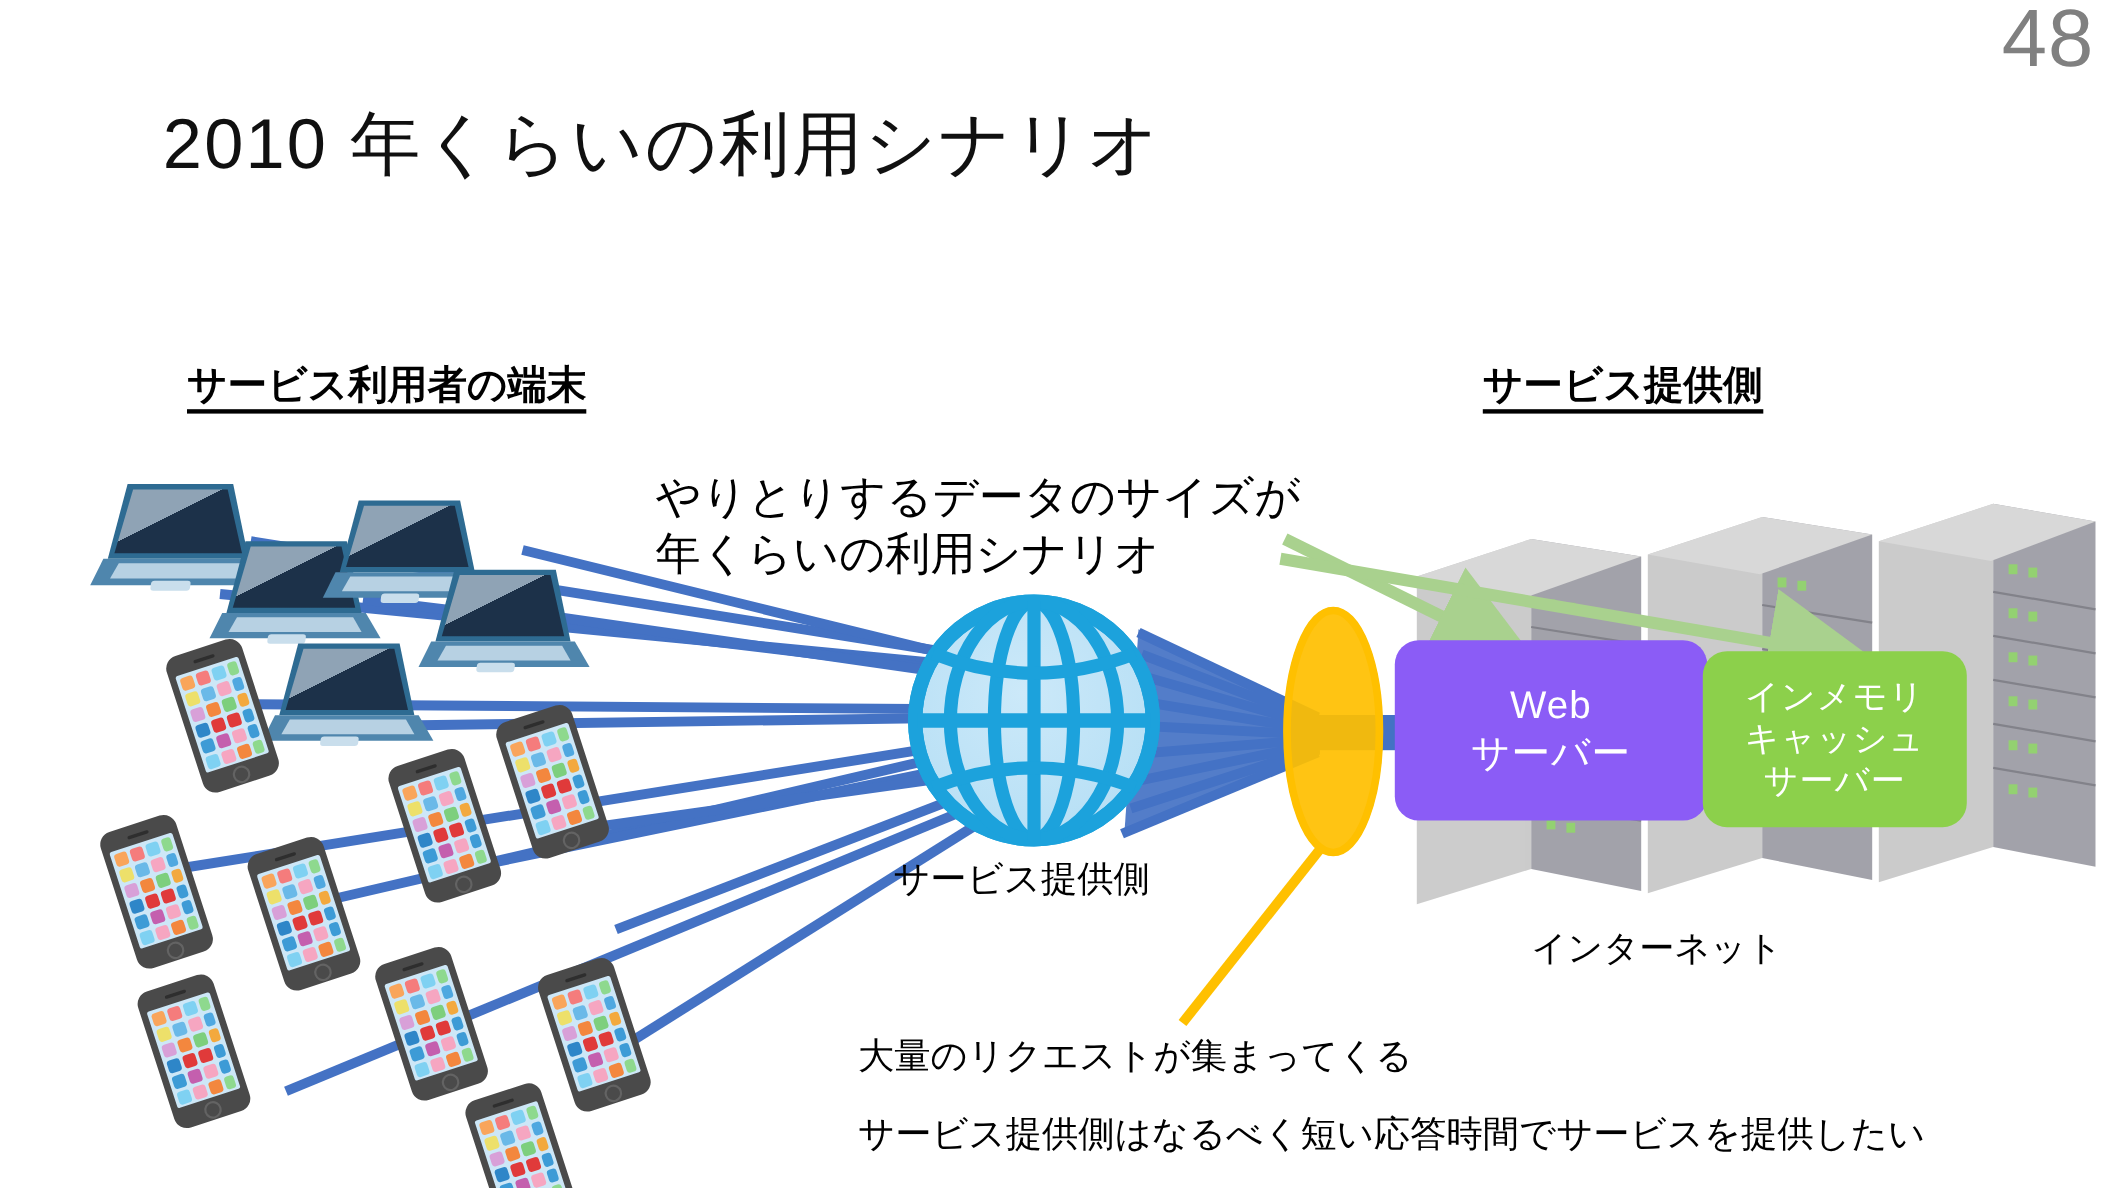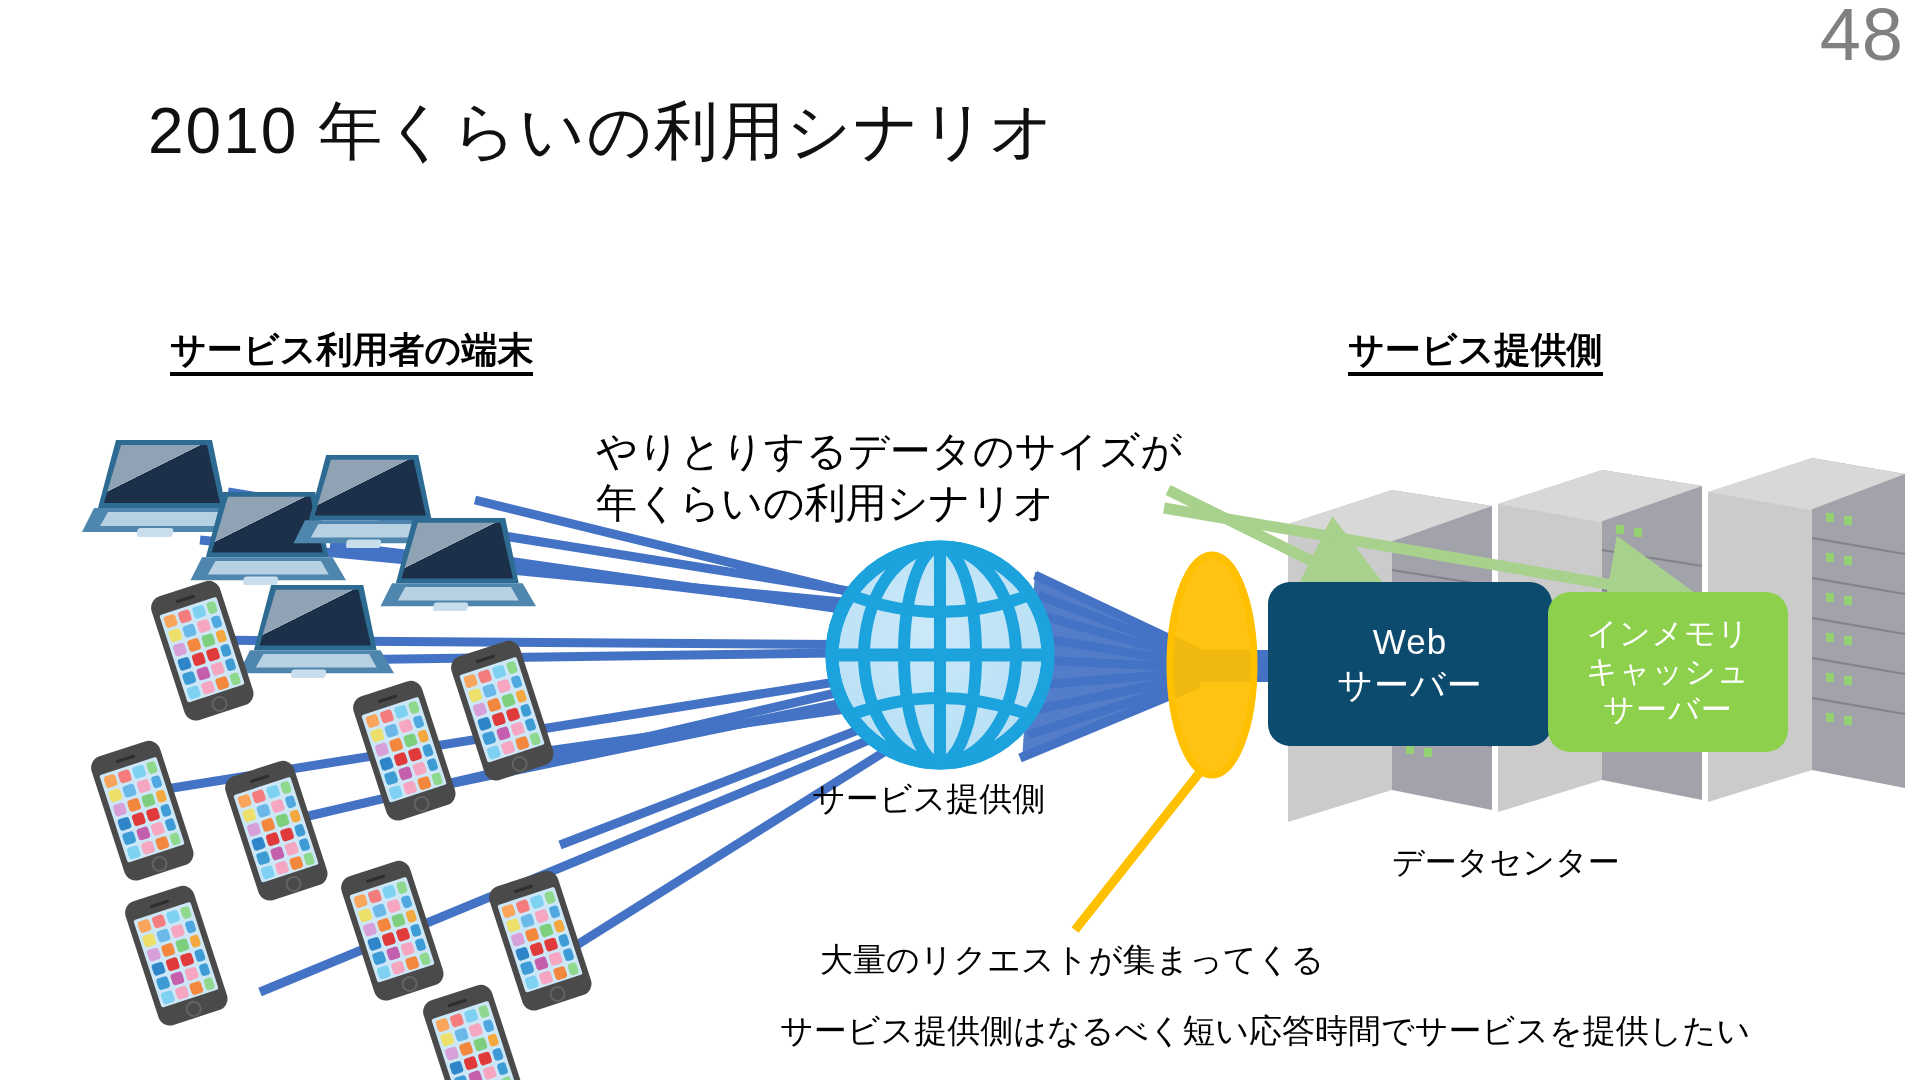--- a/index.html
+++ b/index.html
@@ -78,21 +78,20 @@
   }
   .note-datacenter {
     left: 1392px;
     top: 842px;
     font-size: 32px;
   }
   .note-requests {
     left: 780px;
     top: 939px;
     font-size: 33px;
-    margin-left: 40px;
   }
   .note-latency {
     left: 780px;
     top: 1010px;
     font-size: 33px;
   }
 
   
   svg.canvas {
     position: absolute;
@@ -114,21 +113,21 @@
     color: #ffffff;
     text-align: center;
     line-height: 1.22;
     letter-spacing: 1px;
   }
   .box-web {
     left: 1268px;
     top: 582px;
     width: 284px;
     height: 164px;
-    background: #0c4a6e;
+    background: #8b5cf6;
     font-size: 35px;
   }
   .box-cache {
     left: 1548px;
     top: 592px;
     width: 240px;
     height: 160px;
     background: #8CD04B;
     font-size: 31px;
   }
@@ -642,19 +641,19 @@
     <span>サーバー</span>
   </div>
 
   <div class="note note-datasize">
     <div>やりとりするデータのサイズが</div>
     <div>年くらいの利用シナリオ</div>
   </div>
 
   <div class="note note-internet">サービス提供側</div>
 
-  <div class="note note-datacenter">データセンター</div>
+  <div class="note note-datacenter">インターネット</div>
 
   <div class="note note-requests">大量のリクエストが集まってくる</div>
 
   <div class="note note-latency">サービス提供側はなるべく短い応答時間でサービスを提供したい</div>
 
 </div>
 
 </body></html>

